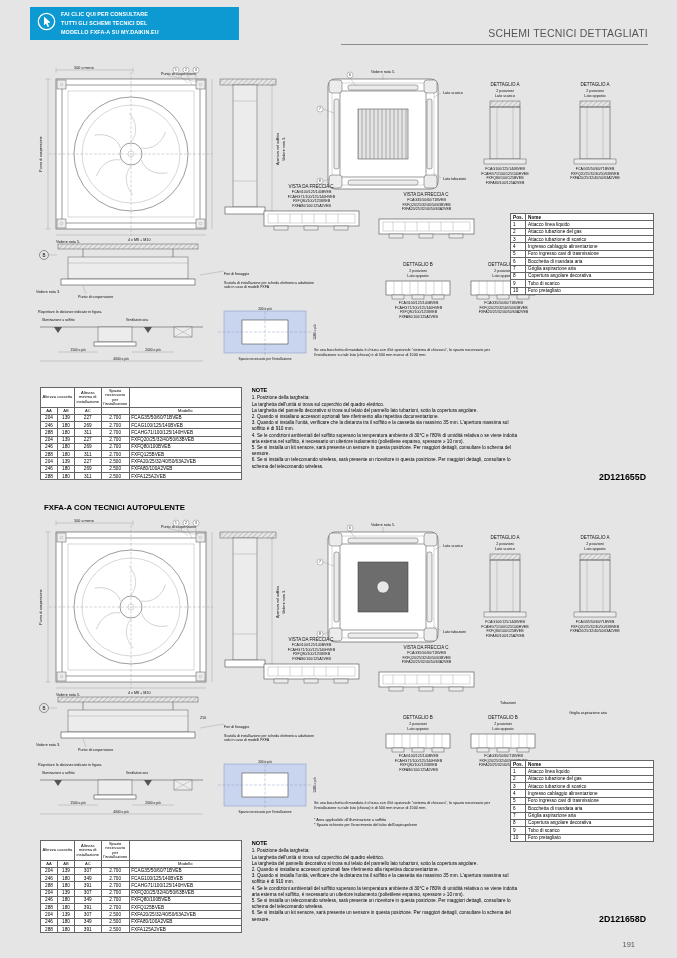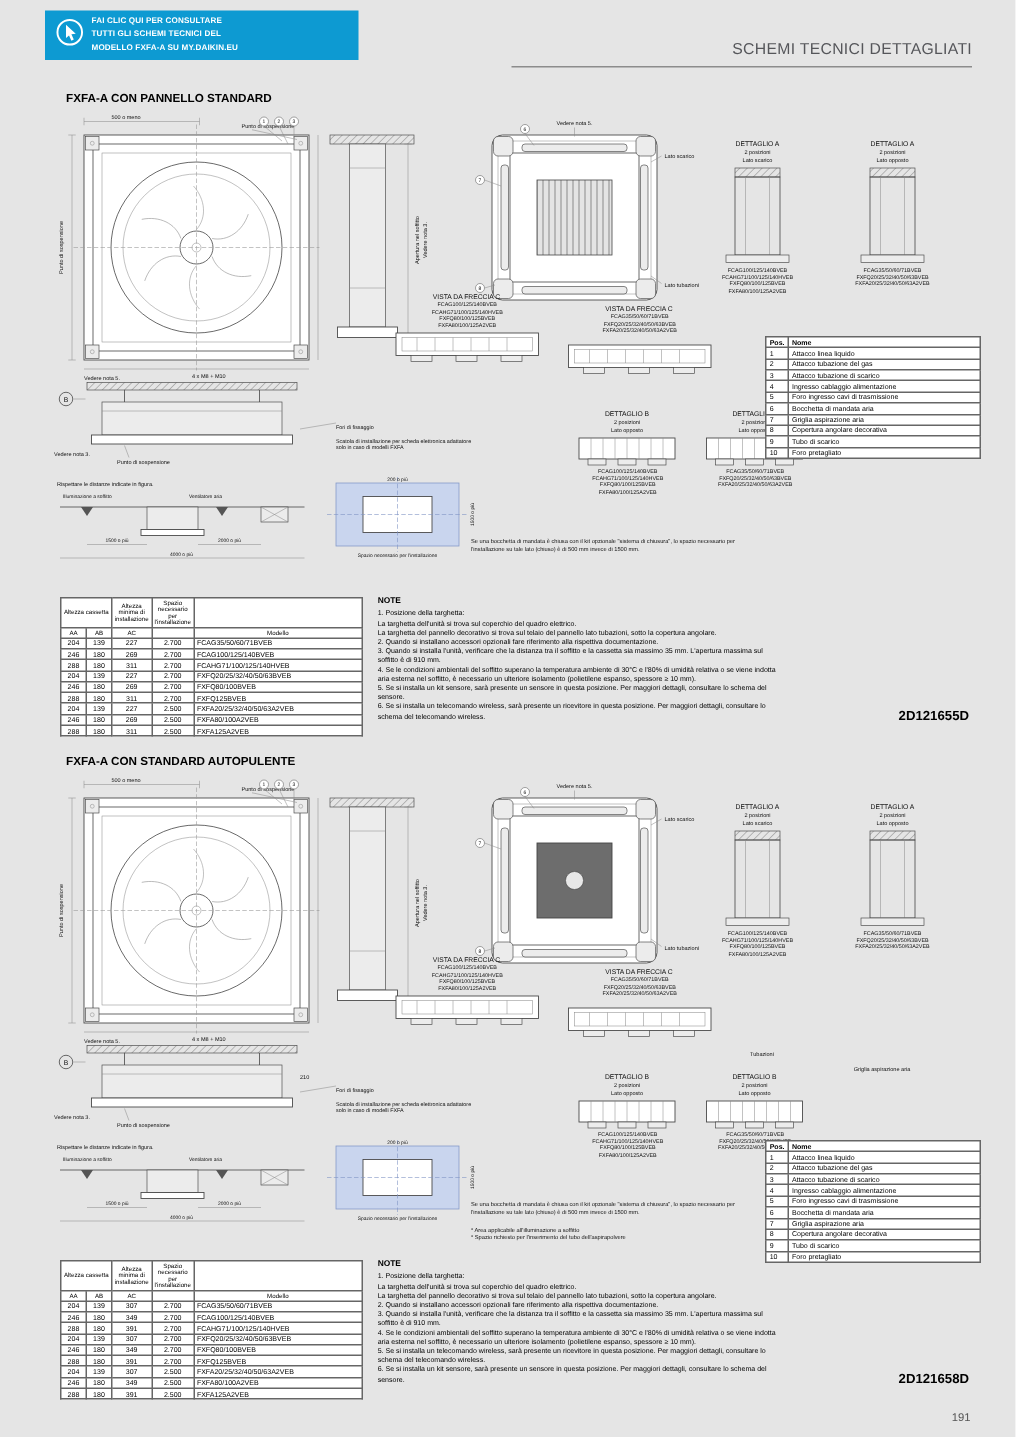--- a/index.html
+++ b/index.html
@@ -47,21 +47,21 @@
 .parts thead th{font-weight:bold}
 .bottom{display:flex;margin-left:40px;margin-top:2px;align-items:flex-start}
 .dims{border-collapse:collapse;font-size:4.7px;flex:none;background:#fff}
 .dims th,.dims td{border:.5px solid #666;padding:.5px 1.5px;font-weight:normal;text-align:center;line-height:1.12}
 .dims thead th{font-size:4.1px}
 .dims td.mod{text-align:left}
 .notes{margin-left:10px;width:268px;font-size:4.7px;line-height:1.32}
 .notes-title{font-weight:bold;font-size:5.6px;margin-bottom:1px}
 .note-line{white-space:pre-line}
 .dwgnum{position:absolute;right:31px;bottom:12px;font-size:8.8px;font-weight:bold}
-.pgnum{position:absolute;right:30px;bottom:9px;font-size:7.5px;color:#555}
+.pgnum{position:absolute;right:42px;bottom:9px;font-size:7.5px;color:#555}
 </style>
 </head>
 <body>
 
 <svg width="0" height="0" style="position:absolute" aria-hidden="true">
   <defs>
     <pattern id="hatch" width="3.5" height="3.5" patternUnits="userSpaceOnUse" patternTransform="rotate(45)">
       <line x1="0" y1="0" x2="0" y2="3.5" stroke="#777" stroke-width="0.6"></line>
     </pattern>
     <pattern id="grille" width="4" height="4" patternUnits="userSpaceOnUse">
@@ -87,21 +87,20 @@
         <span class="bl">MODELLO FXFA-A SU MY.DAIKIN.EU</span>
       </span>
     </a>
     <div class="head-title">SCHEMI TECNICI DETTAGLIATI</div>
     <div class="head-rule"></div>
   </header>
 
   <div class="content">
 
       <section class="sheet" data-variant="standard">
-        <h2 class="sec-title">FXFA-A CON PANNELLO STANDARD</h2>
 
         <div class="dwrap">
           <svg class="dwg" width="632" height="320" viewBox="0 0 632 320">
 
             <g>
               <line class="tn" x1="28" y1="9" x2="105" y2="9"></line>
               <line class="tn" x1="28" y1="6.5" x2="28" y2="11.5"></line>
               <line class="tn" x1="105" y1="6.5" x2="105" y2="11.5"></line>
               <text class="t36" x="56" y="7.6" text-anchor="middle">500 o meno</text>
               <rect class="fw" x="28" y="18" width="150" height="150"></rect>
@@ -519,21 +518,21 @@
 
               <div class="note-line">6. Se si installa un telecomando wireless, sarà presente un ricevitore in questa posizione. Per maggiori dettagli, consultare lo schema del telecomando wireless.</div>
 
           </div>
         </div>
 
         <div class="dwgnum">2D121655D</div>
       </section>
 
       <section class="sheet" data-variant="autopulente">
-        <h2 class="sec-title">FXFA-A CON STANDARD AUTOPULENTE</h2>
+        <h2 class="sec-title">FXFA-A CON TECNICI AUTOPULENTE</h2>
 
         <div class="dwrap">
           <svg class="dwg" width="632" height="320" viewBox="0 0 632 320">
 
             <g>
               <line class="tn" x1="28" y1="9" x2="105" y2="9"></line>
               <line class="tn" x1="28" y1="6.5" x2="28" y2="11.5"></line>
               <line class="tn" x1="105" y1="6.5" x2="105" y2="11.5"></line>
               <text class="t36" x="56" y="7.6" text-anchor="middle">500 o meno</text>
               <rect class="fw" x="28" y="18" width="150" height="150"></rect>

